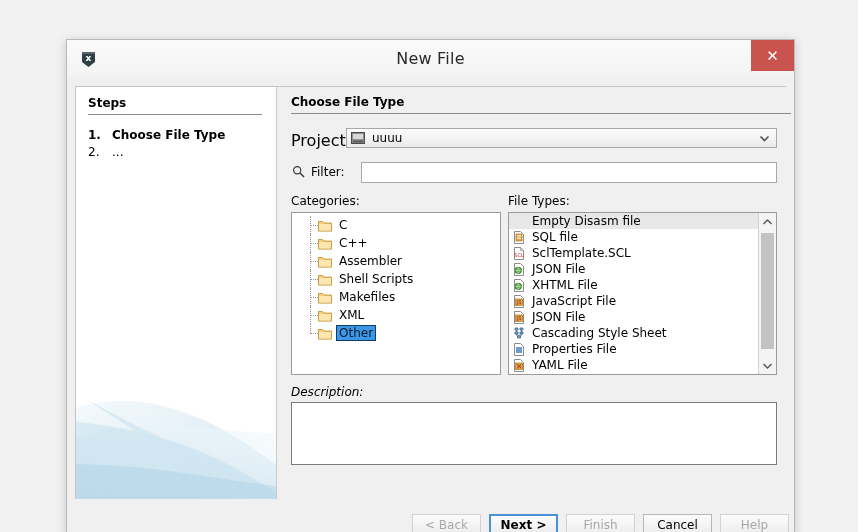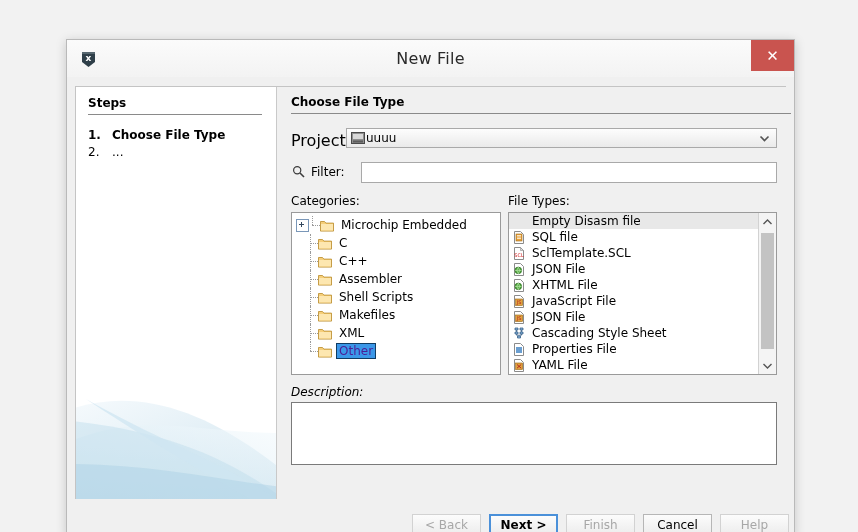--- a/index.html
+++ b/index.html
@@ -88,21 +88,21 @@
 
   .row-project{position:absolute;left:14px;top:41px;right:9px;height:20px;}
   .lbl-project{position:absolute;left:0;top:3px;font-size:16px;}
   .combo{
     position:absolute;left:55px;right:0;top:0;height:20px;
     background:linear-gradient(#fdfdfd,#eaeaea);
     border:1px solid #a9a9a9;box-sizing:border-box;
     display:flex;align-items:center;cursor:pointer;
   }
   .proj-icon{margin-left:4px;width:14px;height:12px;flex:none;}
-  .combo-val{margin-left:1px;font-size:12px;color:#000;}
+  .combo-val{margin-left:7px;font-size:12px;color:#000;}
   .combo-arrow{
     position:absolute;right:6px;top:4px;width:11px;height:11px;
   }
 
   .row-filter{position:absolute;left:14px;top:75px;right:9px;height:22px;}
   .filt-icon{position:absolute;left:1px;top:3px;width:13px;height:13px;}
   .lbl-filter{position:absolute;left:20px;top:3px;font-size:12px;}
   .filter-input{
     position:absolute;left:70px;right:0;top:0;height:21px;
     background:#fff;border:1px solid #a9a9a9;box-sizing:border-box;
@@ -144,21 +144,21 @@
     border-top:1px dotted #9a9a9a;
   }
   .tline:after{
     content:"";position:absolute;left:1px;top:0px;width:0;height:18px;
     border-left:1px dotted #9a9a9a;
   }
   .tline.nohook:after{height:9px;}
   .folder{width:14px;height:13px;flex:none;margin-right:5px;}
   .node-label{font-size:12px;padding:0 2px;line-height:14px;}
   .node-label.sel{
-    background:#3b97e8;color:#4c1d95;outline:1px solid #103c63;
+    background:#3b97e8;color:#0f172a;outline:1px solid #103c63;
   }
 
   .flist{padding:0;}
   .frow{
     height:16px;display:flex;align-items:center;padding-left:3px;
     font-size:12px;white-space:nowrap;
   }
   .frow.sel{background:#e8e8e8;}
   .ficon{width:14px;height:14px;flex:none;margin-right:6px;}
   .ficon.blank{visibility:hidden;}
@@ -295,31 +295,20 @@
             <span class="lbl-filter">Filter:</span>
             <input class="filter-input" type="text" value="" placeholder="" style="">
           </div>
 
           <span class="lbl-cats">Categories:</span>
           <span class="lbl-types">File Types:</span>
 
           <div class="listbox cats-box">
             <div class="tree">
 
-              <div class="tree-row">
-                <span class="expander"></span>
-                <span class="tline nohook"></span>
-                <span class="folder">
-                  <svg width="14" height="13" viewBox="0 0 14 13">
-                    <path d="M0.5 2.5 h4 l1.4 1.6 h7.6 v8 h-13 z" fill="#f6cf7a" stroke="#b98a2a" stroke-width="0.8"></path>
-                    <path d="M1 5 h12 v6.5 h-12 z" fill="#fde7b0"></path>
-                  </svg>
-                </span>
-                <span class="node-label">Microchip Embedded</span>
-              </div>
 
               <div class="tree-row">
                 <span class="ex-spacer"></span>
                 <span class="tline"></span>
                 <span class="folder">
                   <svg width="14" height="13" viewBox="0 0 14 13">
                     <path d="M0.5 2.5 h4 l1.4 1.6 h7.6 v8 h-13 z" fill="#f6cf7a" stroke="#b98a2a" stroke-width="0.8"></path>
                     <path d="M1 5 h12 v6.5 h-12 z" fill="#fde7b0"></path>
                   </svg>
                 </span>

